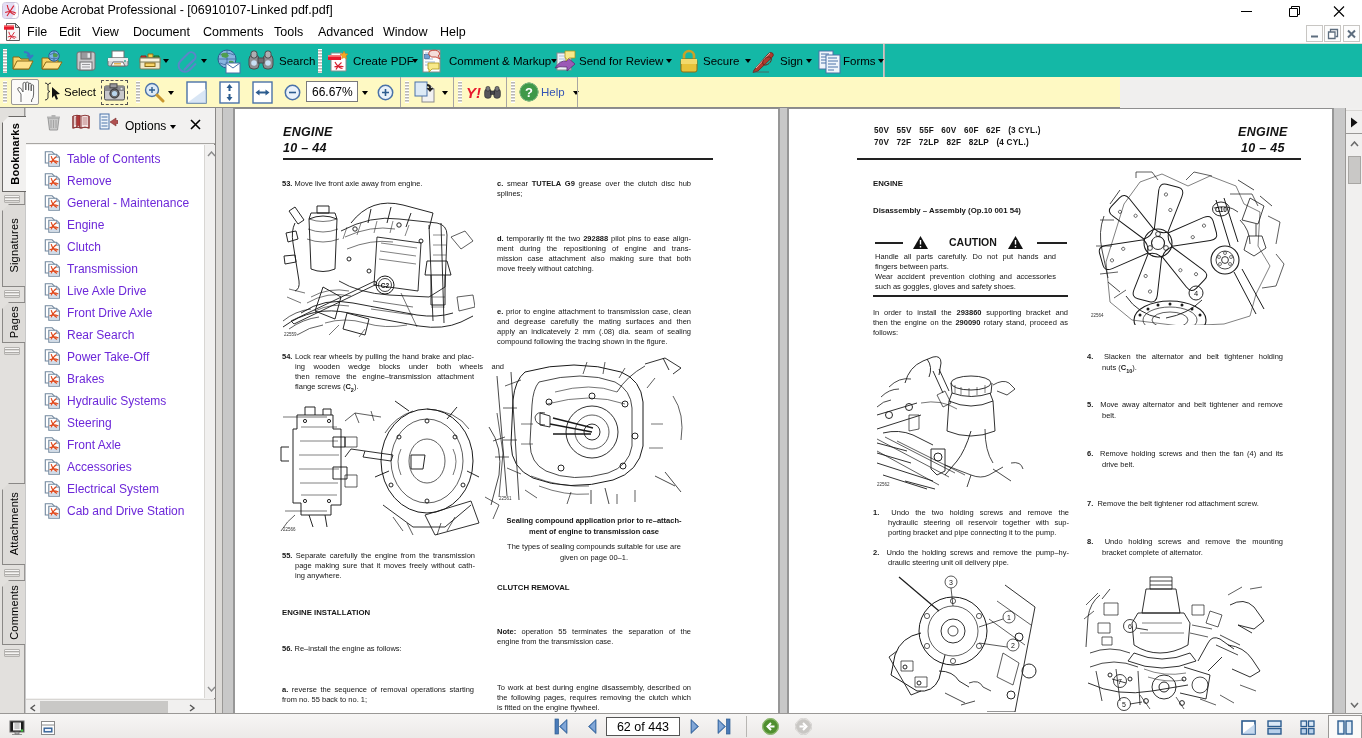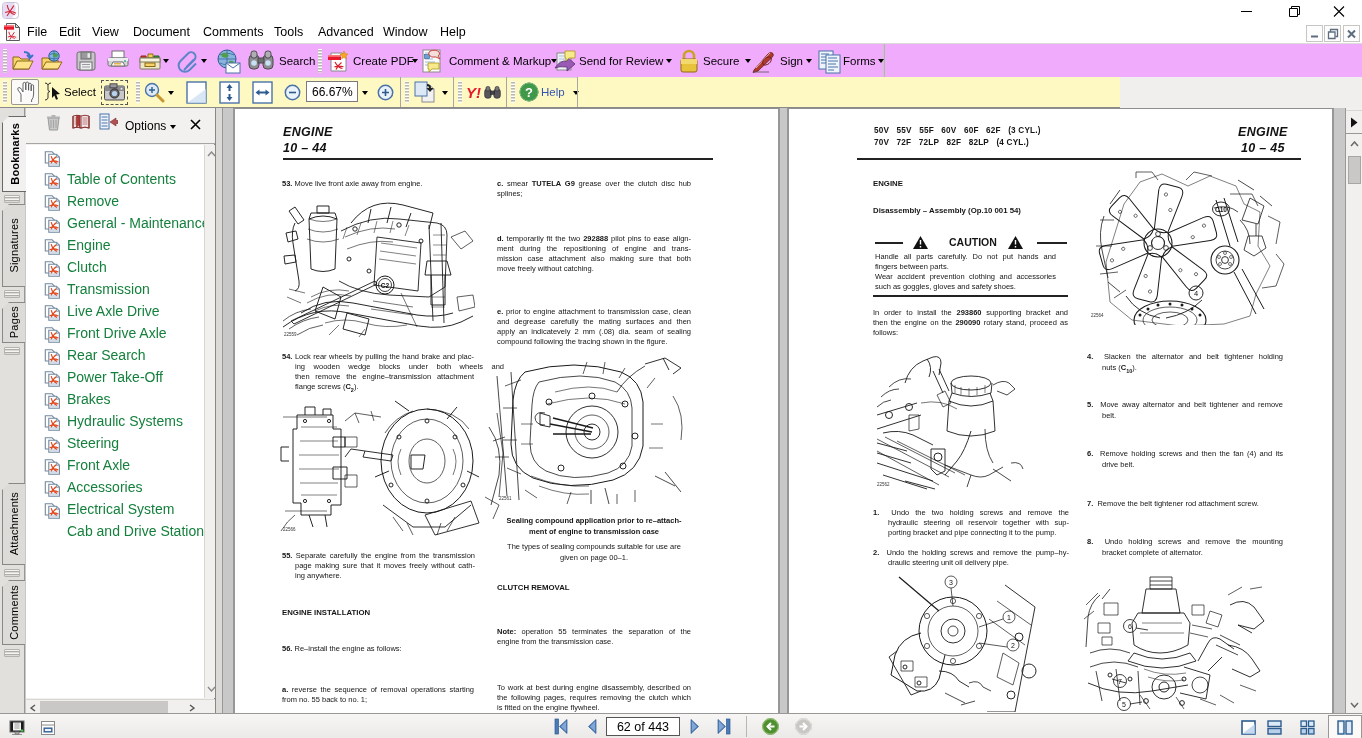--- a/index.html
+++ b/index.html
@@ -7,41 +7,41 @@
 .abs { position:absolute; }
 #win { position:relative; width:1362px; height:738px; background:#f0efee; }
 
 #titlebar { position:absolute; left:0; top:0; width:1362px; height:22px; background:#ffffff; }
 #titlebar .title { position:absolute; left:22px; top:3px; font-size:12.5px; color:#000; }
 .winbtn { position:absolute; top:0; width:46px; height:22px; }
 
 #menubar { position:absolute; left:0; top:22px; width:1362px; height:21px; background:#ffffff; }
 .menu { position:absolute; top:3px; font-size:12.5px; color:#000; }
 
-#tb1 { position:absolute; left:0; top:43px; width:1362px; height:34px; background:#f0abfc; border-top:1px solid #dddbd8; }
+#tb1 { position:absolute; left:0; top:43px; width:1362px; height:34px; background:#14b8a6; border-top:1px solid #dddbd8; }
 #tb1box { position:absolute; left:0; top:0; width:885px; height:34px; border-right:1px solid #b5b3b0; box-shadow:inset -1px -1px 0 #c9c7c4; }
 #tb2 { position:absolute; left:0; top:77px; width:1120px; height:31px; background:#fef9c3; border-bottom:1px solid #8a8a8a; }
 #tb2box { position:absolute; left:0; top:0; width:577px; height:30px; border-top:1px solid #d8d6d3; }
 .grip { position:absolute; width:4px; background:repeating-linear-gradient(#fff 0 1px, #b9b7b4 1px 2px, #d8d6d3 2px 3px); }
 .tblabel { position:absolute; font-size:11.5px; color:#000; }
 .dd { position:absolute; width:0; height:0; border-left:3.5px solid transparent; border-right:3.5px solid transparent; border-top:4px solid #000; }
 .tbborder-r { position:absolute; width:1px; background:#a8a6a3; }
 
 #main { position:absolute; left:0; top:108px; width:1362px; height:605px; background:#c8c8c8; }
 
 #tabstrip { position:absolute; left:0; top:0; width:25px; height:605px; background:#e2e0dd; border-right:1px solid #9a9896; }
 .vtab { position:absolute; left:2px; width:23px; background:#dddbd8; border:1px solid #8a8886; border-right:none; clip-path:polygon(7px 0, 100% 0, 100% 100%, 0 100%, 0 7px); display:flex; align-items:center; justify-content:center; overflow:visible; }
 .vtab.active { background:#f2f1f0; border-color:#6a6866; left:2px; width:24px; }
 .vtab span { writing-mode:vertical-rl; transform:rotate(180deg); white-space:nowrap; font-size:11px; color:#000; letter-spacing:0.2px; }
 .ribs { position:absolute; left:4px; width:16px; height:8px; background:repeating-linear-gradient(#f6f5f4 0 1px, #aeaca9 1px 2px, #dddbd8 2px 3px); border:1px solid #b5b3b0; border-radius:1px; }
 
 #panel { position:absolute; left:26px; top:0; width:189px; height:605px; background:#f2f1f0; border-right:1px solid #8a8886; }
 #panelhead { position:absolute; left:0; top:0; width:190px; height:36px; background:#f2f1f0; border-bottom:1px solid #a8a6a3; }
 #panellist { position:absolute; left:0; top:37px; width:190px; height:553px; background:#ffffff; }
-.bk { position:absolute; left:41px; font-size:14px; color:#15803d; white-space:nowrap;margin-top:19px; }
+.bk { position:absolute; left:41px; font-size:12px; color:#6d28d9; white-space:nowrap; }
 svg.bkicon { position:absolute; left:18px; width:17px; height:16px; }
 
 #splitter { position:absolute; left:215px; top:0; width:8px; height:605px; background:#dcdad7; border-left:1px solid #8a8886; border-right:1px solid #9a9896; }
 #docarea { position:absolute; left:223px; top:0; width:1123px; height:605px; background:#c8c8c8; }
 .page { position:absolute; top:0; height:605px; background:#ffffff; border:1px solid #8f8f8f; border-bottom:none; border-left:2px solid #979797; border-right:2px solid #979797; }
 #docscroll { position:absolute; left:1345px; top:0; width:17px; height:605px; background:#f1f0ef; border-left:1px solid #9a9896; }
 
 #statusbar { position:absolute; left:0; top:713px; width:1362px; height:25px; background:linear-gradient(#f7f6f5,#eceae8); border-top:1px solid #9a9896; }
 .ln { position:absolute; font-size:7.5px; line-height:10px; height:10px; color:#151515; text-align:justify; text-align-last:justify; overflow:hidden; white-space:nowrap; }
 .lnl { position:absolute; font-size:7.5px; line-height:10px; height:10px; color:#151515; white-space:nowrap; }
@@ -66,20 +66,21 @@
     </symbol>
   </defs>
 </svg>
   <div id="titlebar">
     <svg class="abs" style="left:2px;top:2px" width="17" height="17" viewBox="0 0 17 17">
       <rect x="0.5" y="0.5" width="16" height="16" rx="3" fill="#fdfdfe" stroke="#c9c2d8"></rect>
       <path d="M1 1 L12 1 Q16 8 10 16 L1 16 Z" fill="#cabce8" opacity="0.5"></path>
       <path d="M1 1 L9 1 Q13 7 8 16 L1 16 Z" fill="#e4def5" opacity="0.6"></path>
       <path d="M5.2 3 C6 8 8.5 11.5 12.8 12.8 M11.8 3.6 C10 6.5 7.6 10 5 14 M3.2 10.5 C7 9 11 9.2 14 11.2" stroke="#d6202f" stroke-width="1.1" fill="none"></path>
     </svg>
+    <span class="title">Adobe Acrobat Professional - [06910107-Linked pdf.pdf]</span>
     <div class="winbtn" style="right:92px">
         <svg width="46" height="22">
           <path d="M17 11.5 H28" stroke="#000" stroke-width="1"></path>
         </svg>
       </div>
     <div class="winbtn" style="right:46px">
         <svg width="46" height="22">
           <path d="M19.5 8.5 h8 v8 h-8 z" fill="none" stroke="#000"></path>
           <path d="M21.5 8.5 v-2 h8 v8 h-2" fill="none" stroke="#000"></path>
         </svg>

